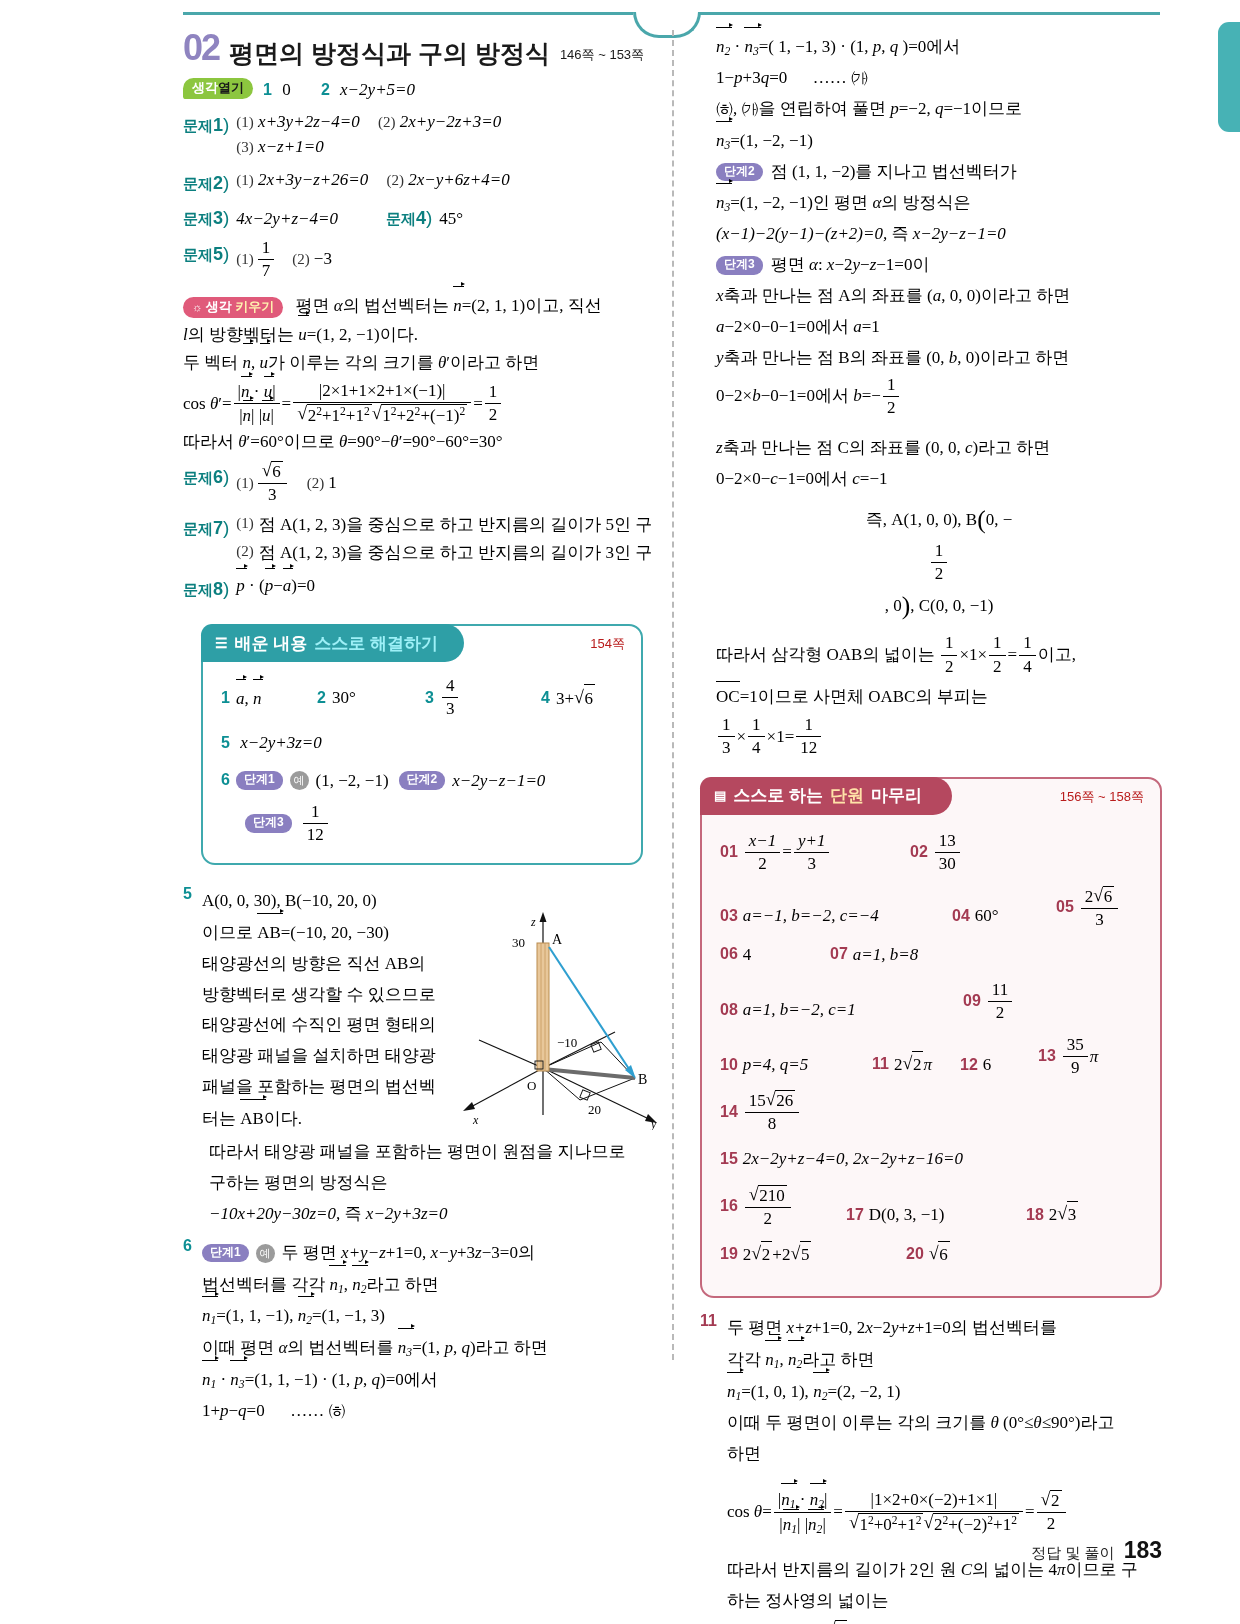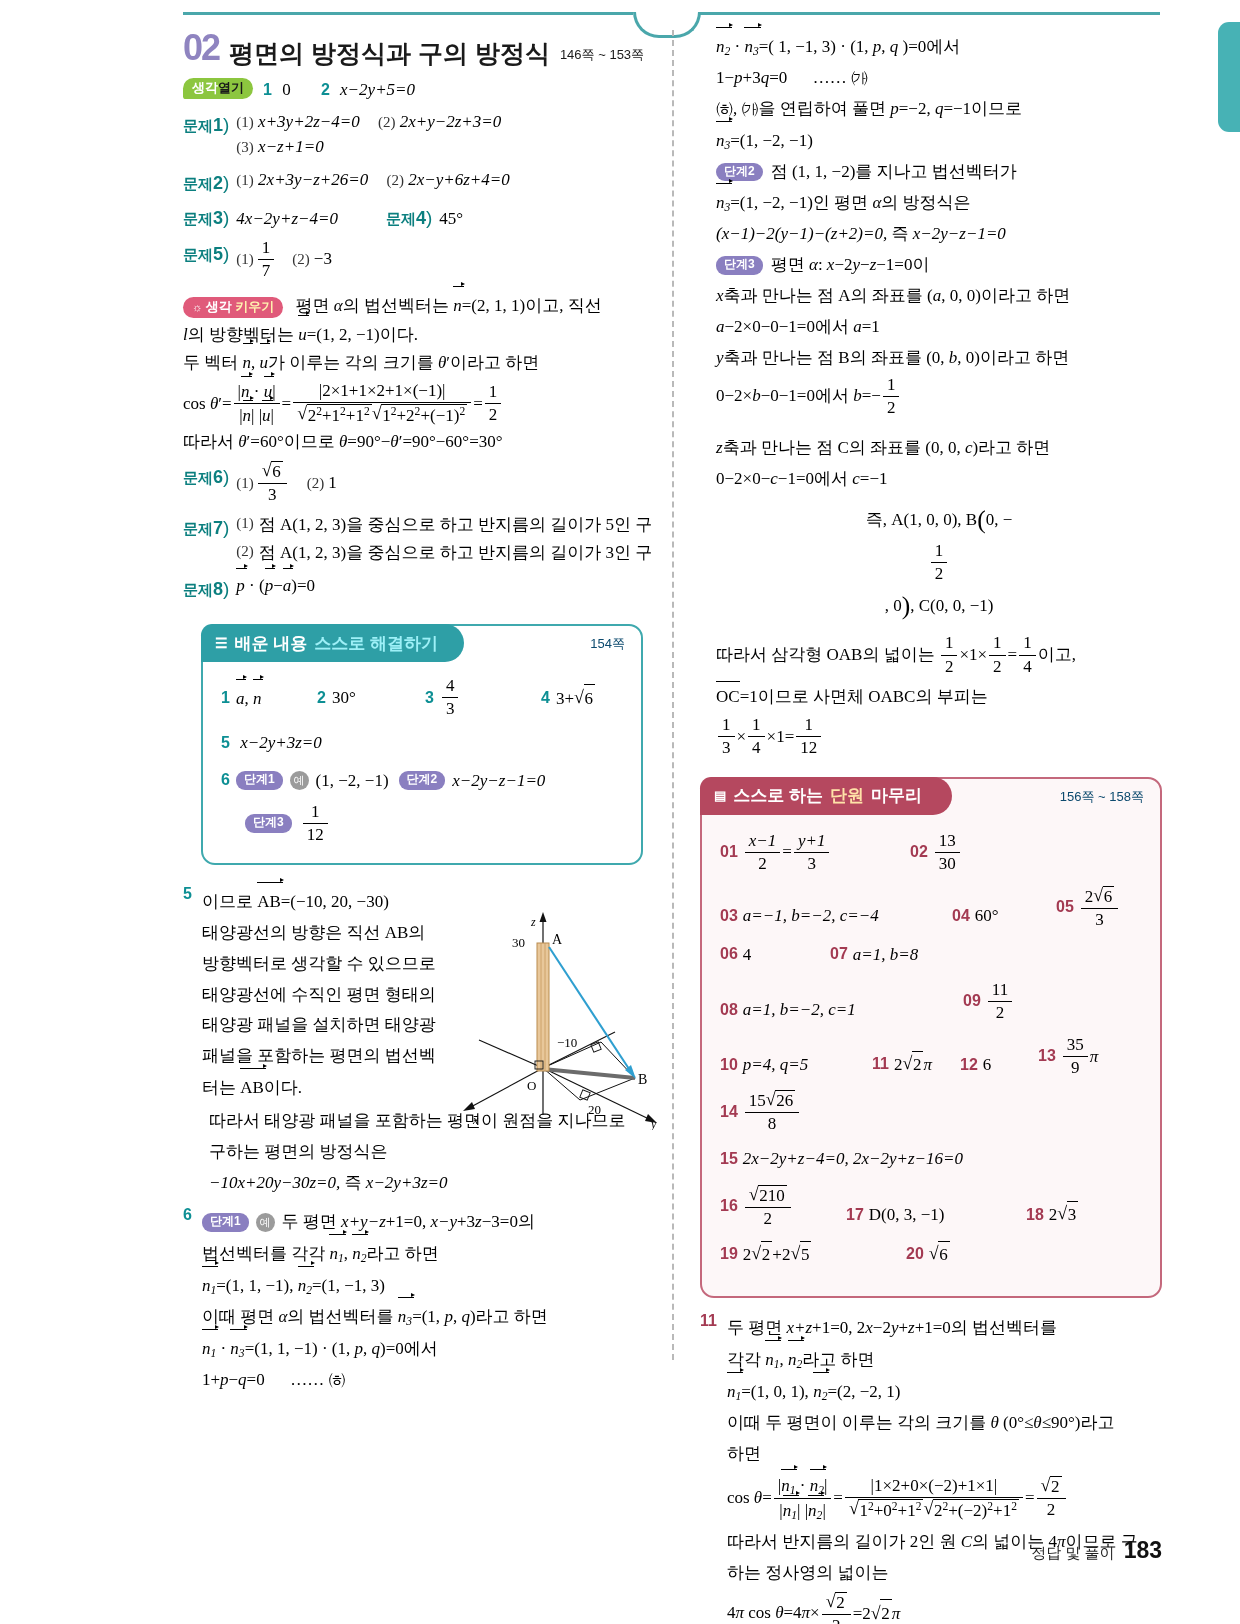--- a/index.html
+++ b/index.html
@@ -128,21 +128,21 @@
   }
   .box-teal-head {
     position:absolute; left:-2px; top:-2px; height:38px;
     background:#2e9fa6; color:#fff; border-radius:13px 22px 22px 0;
     display:flex; align-items:center; gap:7px; padding:0 26px 0 14px;
     font-family:"Liberation Sans", sans-serif; font-weight:bold; font-size:17px;
   }
   .box-teal-head .hl2 { color:#9ef0f7; }
   .box-page {
     position:absolute; right:16px; top:9px;
-    font-family:"Liberation Sans", sans-serif; font-size:13px; color:#0c4a6e;
+    font-family:"Liberation Sans", sans-serif; font-size:13px; color:#b91c1c;
   }
   .box-teal-body { margin-top:34px; font-size:17px; line-height:1.6; }
   .bnum {
     font-family:"Liberation Sans", sans-serif; font-weight:bold; color:#0d8f94;
     font-size:16px; margin-right:6px;
   }
   .teal-grid { display:flex; align-items:center; }
   .teal-grid > div { display:flex; align-items:center; }
 
   
@@ -378,20 +378,21 @@
           <span class="num">1</span>
           <span class="den">12</span>
         </span>
       </div>
     </div>
   </div>
 
   <div class="sol-item" style="margin-top:20px;">
     <span class="solnum">5</span>
     <div class="body sol" style="width:260px;">
+      <div class="ln math">A(0, 0, 30), B(−10, 20, 0)</div>
       <div class="ln">이므로 <span class="vec">AB</span>=(−10, 20, −30)</div>
       <div class="ln">태양광선의 방향은 직선 AB의</div>
       <div class="ln">방향벡터로 생각할 수 있으므로</div>
       <div class="ln">태양광선에 수직인 평면 형태의</div>
       <div class="ln">태양광 패널을 설치하면 태양광</div>
       <div class="ln">패널을 포함하는 평면의 법선벡</div>
       <div class="ln">터는 <span class="vec">AB</span>이다.</div>
     </div>
   </div>
   <div class="sol" style="margin-left:26px;">
@@ -685,21 +686,21 @@
   </div>
 
   <div class="sol-item" style="margin-top:14px;">
     <span class="solnum pk">11</span>
     <div class="body sol">
       <div class="ln">두 평면 <span class="it">x+z</span>+1=0, 2<span class="it">x</span>−2<span class="it">y</span>+<span class="it">z</span>+1=0의 법선벡터를</div>
       <div class="ln">각각 <span class="vec it">n<sub class="s">1</sub></span>, <span class="vec it">n<sub class="s">2</sub></span>라고 하면</div>
       <div class="ln math"><span class="vec it">n<sub class="s">1</sub></span>=(1, 0, 1), <span class="vec it">n<sub class="s">2</sub></span>=(2, −2, 1)</div>
       <div class="ln">이때 두 평면이 이루는 각의 크기를 <span class="it">θ</span> (0°≤<span class="it">θ</span>≤90°)라고</div>
       <div class="ln">하면</div>
-      <div class="ln" style="display:flex; align-items:center; margin:6px 0;">
+      <div class="ln" style="display:flex; align-items:center; margin:20px 0;">
         <span class="math">cos <span class="it">θ</span>=</span>
         <span class="frac math">
           <span class="num">|<span class="vec it">n<sub class="s">1</sub></span> · <span class="vec it">n<sub class="s">2</sub></span>|</span>
           <span class="den">|<span class="vec it">n<sub class="s">1</sub></span>| |<span class="vec it">n<sub class="s">2</sub></span>|</span>
         </span>
         <span class="math">=</span>
         <span class="frac math">
           <span class="num">|1×2+0×(−2)+1×1|</span>
           <span class="den"><span class="sqrt"><span class="rad">1<sup class="s">2</sup>+0<sup class="s">2</sup>+1<sup class="s">2</sup></span></span><span class="sqrt"><span class="rad">2<sup class="s">2</sup>+(−2)<sup class="s">2</sup>+1<sup class="s">2</sup></span></span></span>
         </span>

